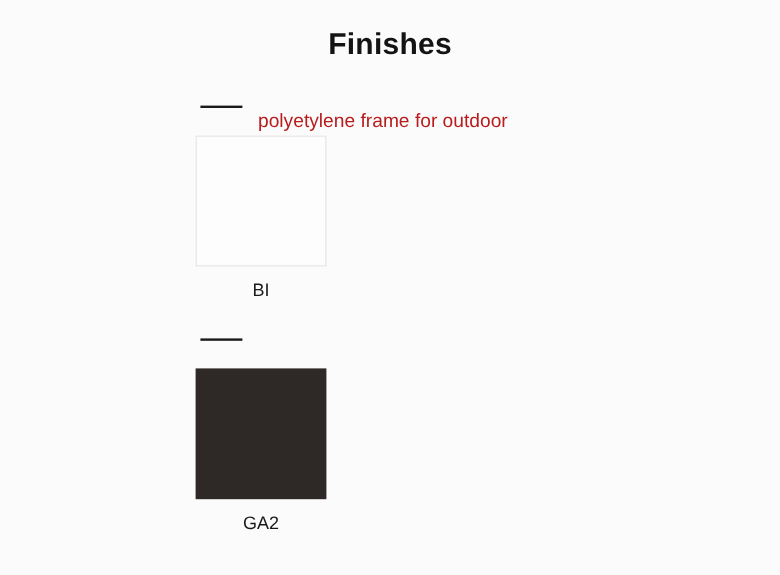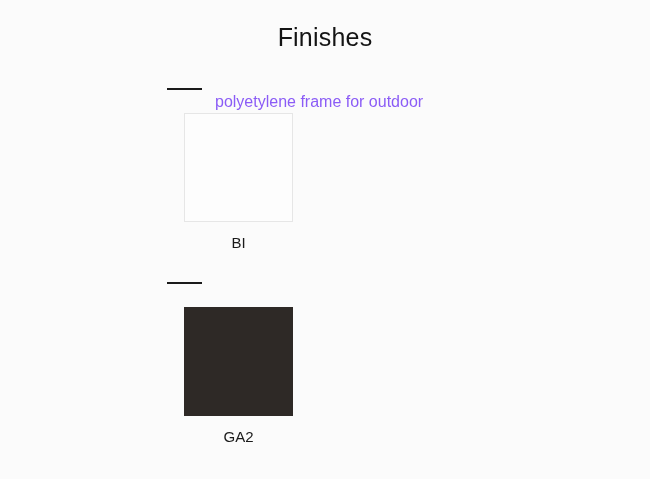--- a/index.html
+++ b/index.html
@@ -22,21 +22,21 @@
   }
 
   
   .page-title {
     position: absolute;
     top: 22px;
     left: 0;
     width: 650px;
     text-align: center;
     font-size: 25px;
-    font-weight: normal;
+    font-weight: bold;
     letter-spacing: 0.2px;
     line-height: 30px;
     color: #141414;
   }
 
   
   .finish-group {
     position: absolute;
     left: 0;
     width: 650px;
@@ -55,29 +55,29 @@
   .legend-dash {
     width: 35px;
     height: 2px;
     background: #1a1a1a;
     flex: 0 0 auto;
   }
   .legend-label {
     margin-left: 13px;
     font-size: 16px;
     line-height: 20px;
-    color: #8b5cf6;
+    color: #b91c1c;
     white-space: nowrap;
     margin-top: 25px;
   }
 
   
   .swatch-row {
     position: absolute;
-    left: 184px;
+    left: 163px;
     top: 35px;
     display: flex;
     gap: 11px;
   }
   .swatch-cell {
     width: 109px;
     display: flex;
     flex-direction: column;
     align-items: center;
   }

